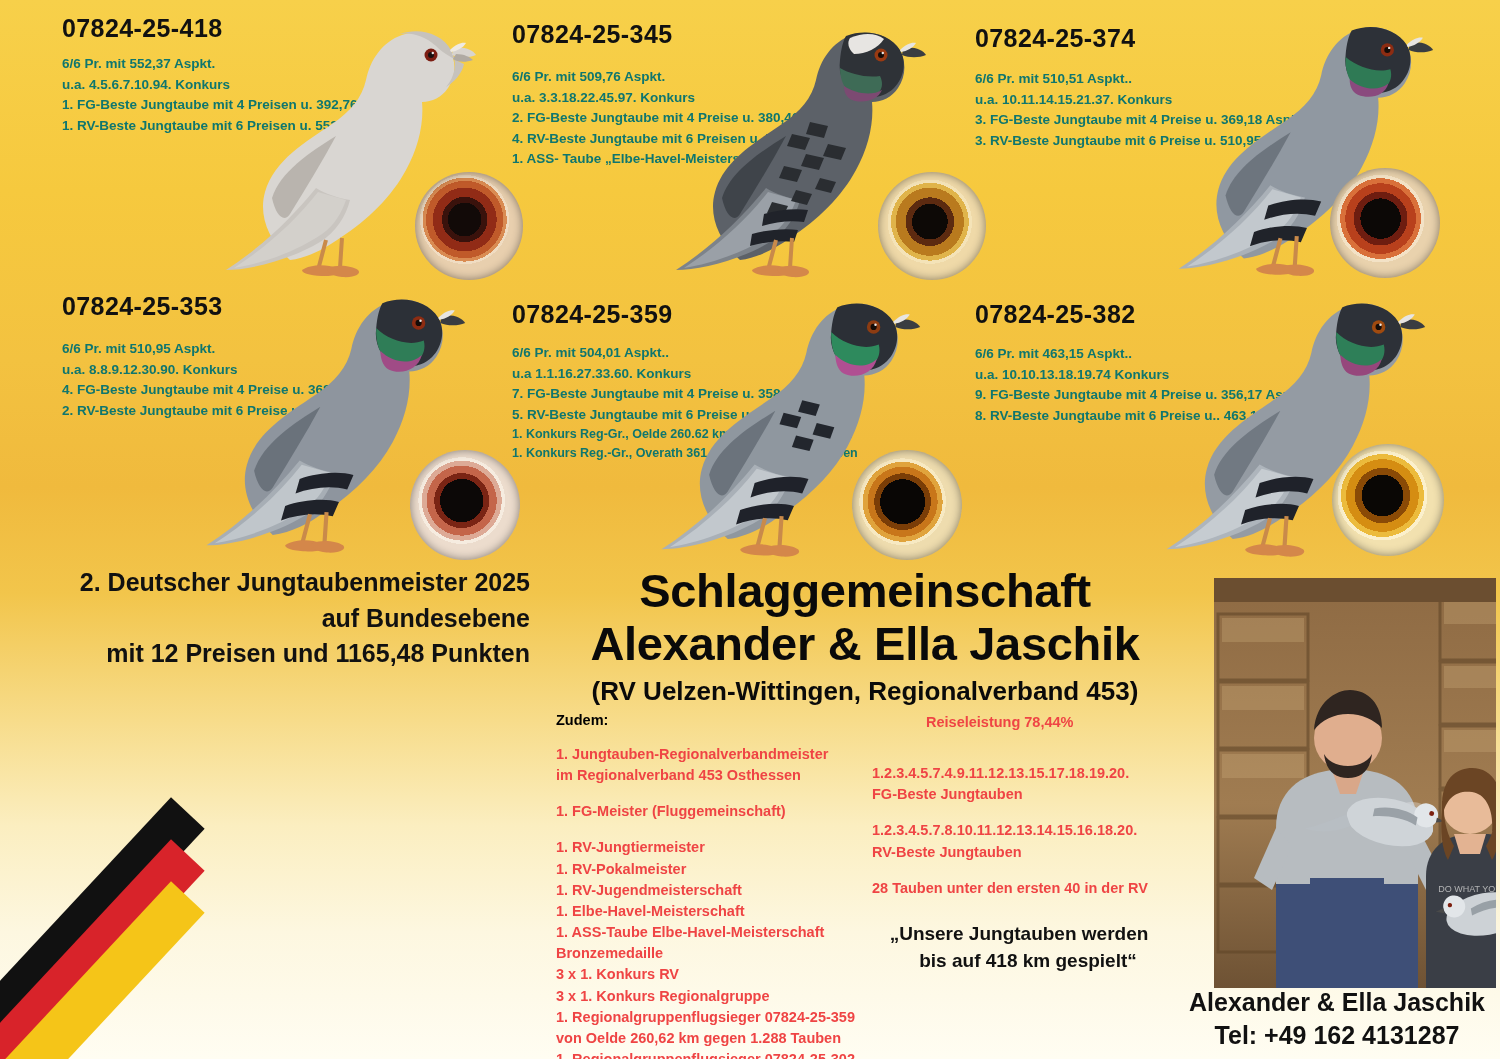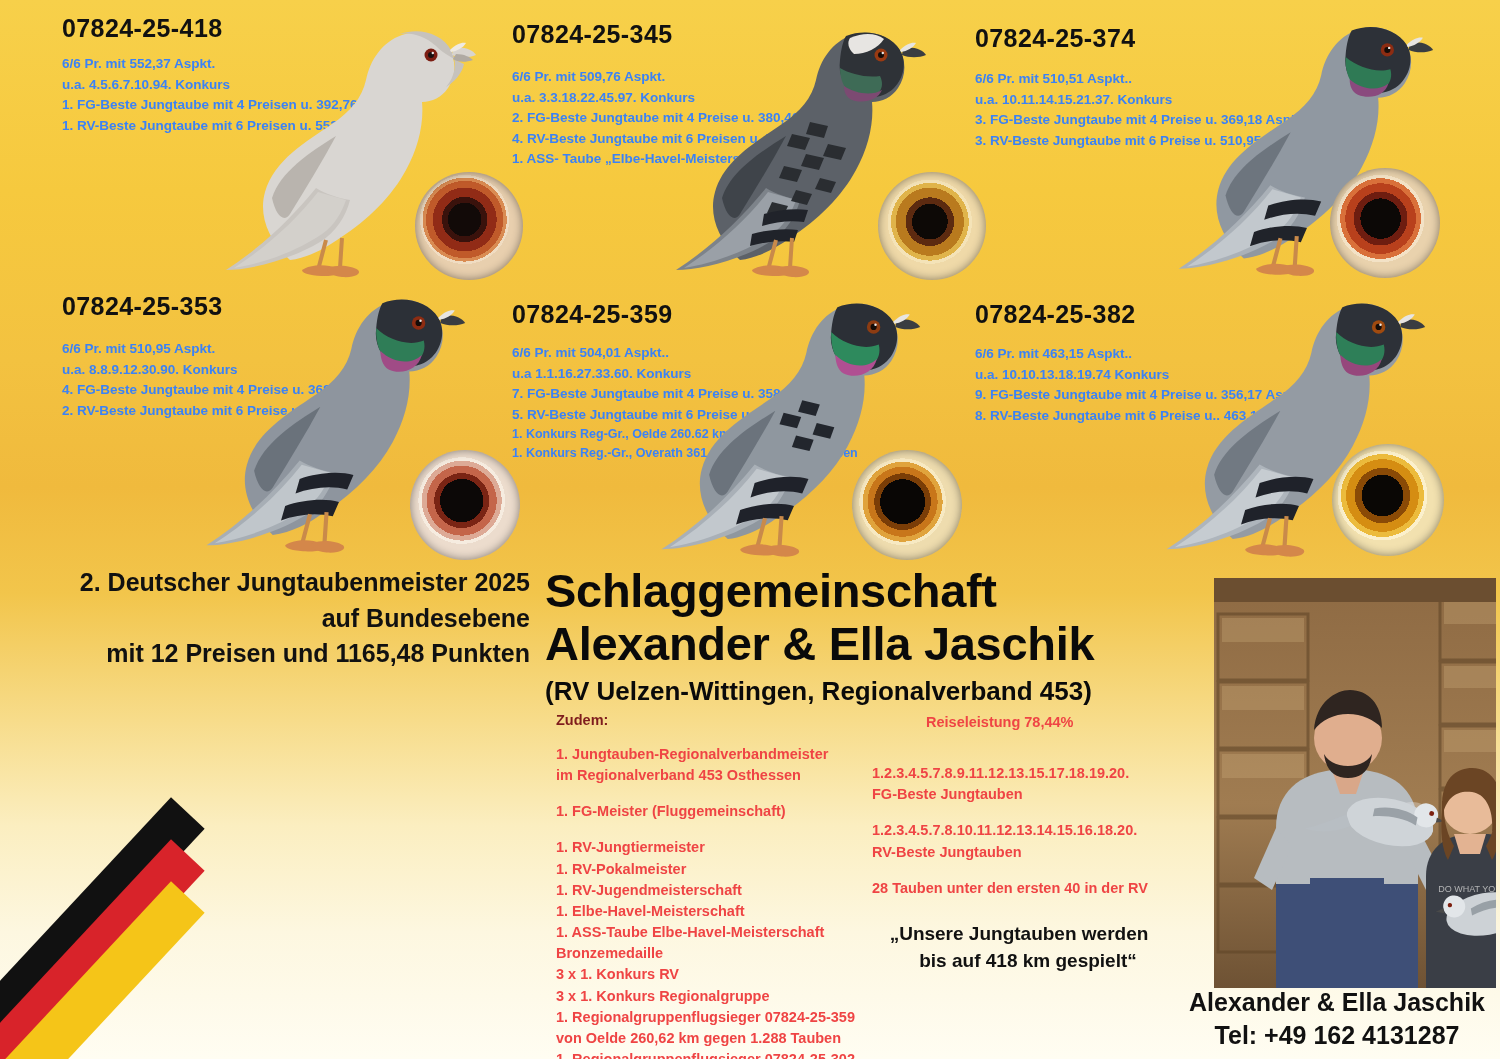--- a/index.html
+++ b/index.html
@@ -29,21 +29,21 @@
     font-weight:bold;
     font-size:25px;
     color:#111;
     letter-spacing:0.4px;
     white-space:nowrap;
   }
   .lines { margin-top:11px; }
   .lines div {
     font-size:13.5px;
     font-weight:bold;
-    color:#3b82f6;
+    color:#0f766e;
     line-height:1.52;
     white-space:nowrap;
   }
 
   
   .pigeon { position:absolute; }
   .pig-svg { display:block; }
 
   
   .eye { position:absolute; border-radius:50%; }
@@ -52,30 +52,31 @@
   .subtitle-left {
     position:absolute;
     text-align:right;
     font-size:25px;
     font-weight:bold;
     color:#111;
     line-height:1.42;
   }
   .main-title {
     position:absolute;
+    text-align:center;
     font-weight:bold;
     color:#0a0a0a;
   }
   .main-title .l1 { font-size:47px; line-height:1.12; letter-spacing:-0.3px;}
   .main-title .l2 { font-size:47px; line-height:1.12; letter-spacing:-0.3px;}
   .main-title .l3 { font-size:26px; margin-top:6px; font-weight:bold;}
 
   
   .col { position:absolute; }
-  .col .hd { font-size:14.5px; font-weight:bold; color:#7f1d1d; margin-bottom:16px;}
+  .col .hd { font-size:14.5px; font-weight:bold; color:#000000; margin-bottom:16px;}
   .col p { margin:0 0 0 0; font-size:14.5px; font-weight:bold; color:#ef4444; line-height:1.46; }
   .col .gap { height:15px; }
   .quote { font-size:19px; font-weight:bold; color:#111; line-height:1.4; }
 
   
   .flag { position:absolute; left:0; bottom:0; width:300px; height:340px; overflow:hidden; }
   .flag .stripe { position:absolute; left:-150px; bottom:-180px; width:520px; height:46px; transform:rotate(-47deg); transform-origin:left bottom; }
 
   
   .photo { position:absolute; overflow:hidden; border:0;padding-left:36px; }
@@ -367,21 +368,21 @@
     <p>3 x 1. Konkurs RV</p>
     <p>3 x 1. Konkurs Regionalgruppe</p>
     <p>1. Regionalgruppenflugsieger 07824-25-359</p>
     <p>von Oelde 260,62 km gegen 1.288 Tauben</p>
     <p>1. Regionalgruppenflugsieger 07824-25-302</p>
 
   </div>
 
   <div class="col" style="left:872px; top:712px; width:300px;">
     <p style="margin-bottom:30px; padding-left:54px;">Reiseleistung 78,44%</p>
-    <p>1.2.3.4.5.7.8.9.11.12.13.15.17.18.19.20.</p>
+    <p>1.2.3.4.5.7.4.9.11.12.13.15.17.18.19.20.</p>
     <p>FG-Beste Jungtauben</p>
     <div class="gap"></div>
     <p>1.2.3.4.5.7.8.10.11.12.13.14.15.16.18.20.</p>
     <p>RV-Beste Jungtauben</p>
     <div class="gap"></div>
     <p>28 Tauben unter den ersten 40 in der RV</p>
     <div style="height:22px"></div>
     <div class="quote" style="text-align:center; margin-left:-6px;">
       <div>„Unsere Jungtauben werden</div>
       <div style="padding-left:18px;">bis auf 418 km gespielt“</div>

